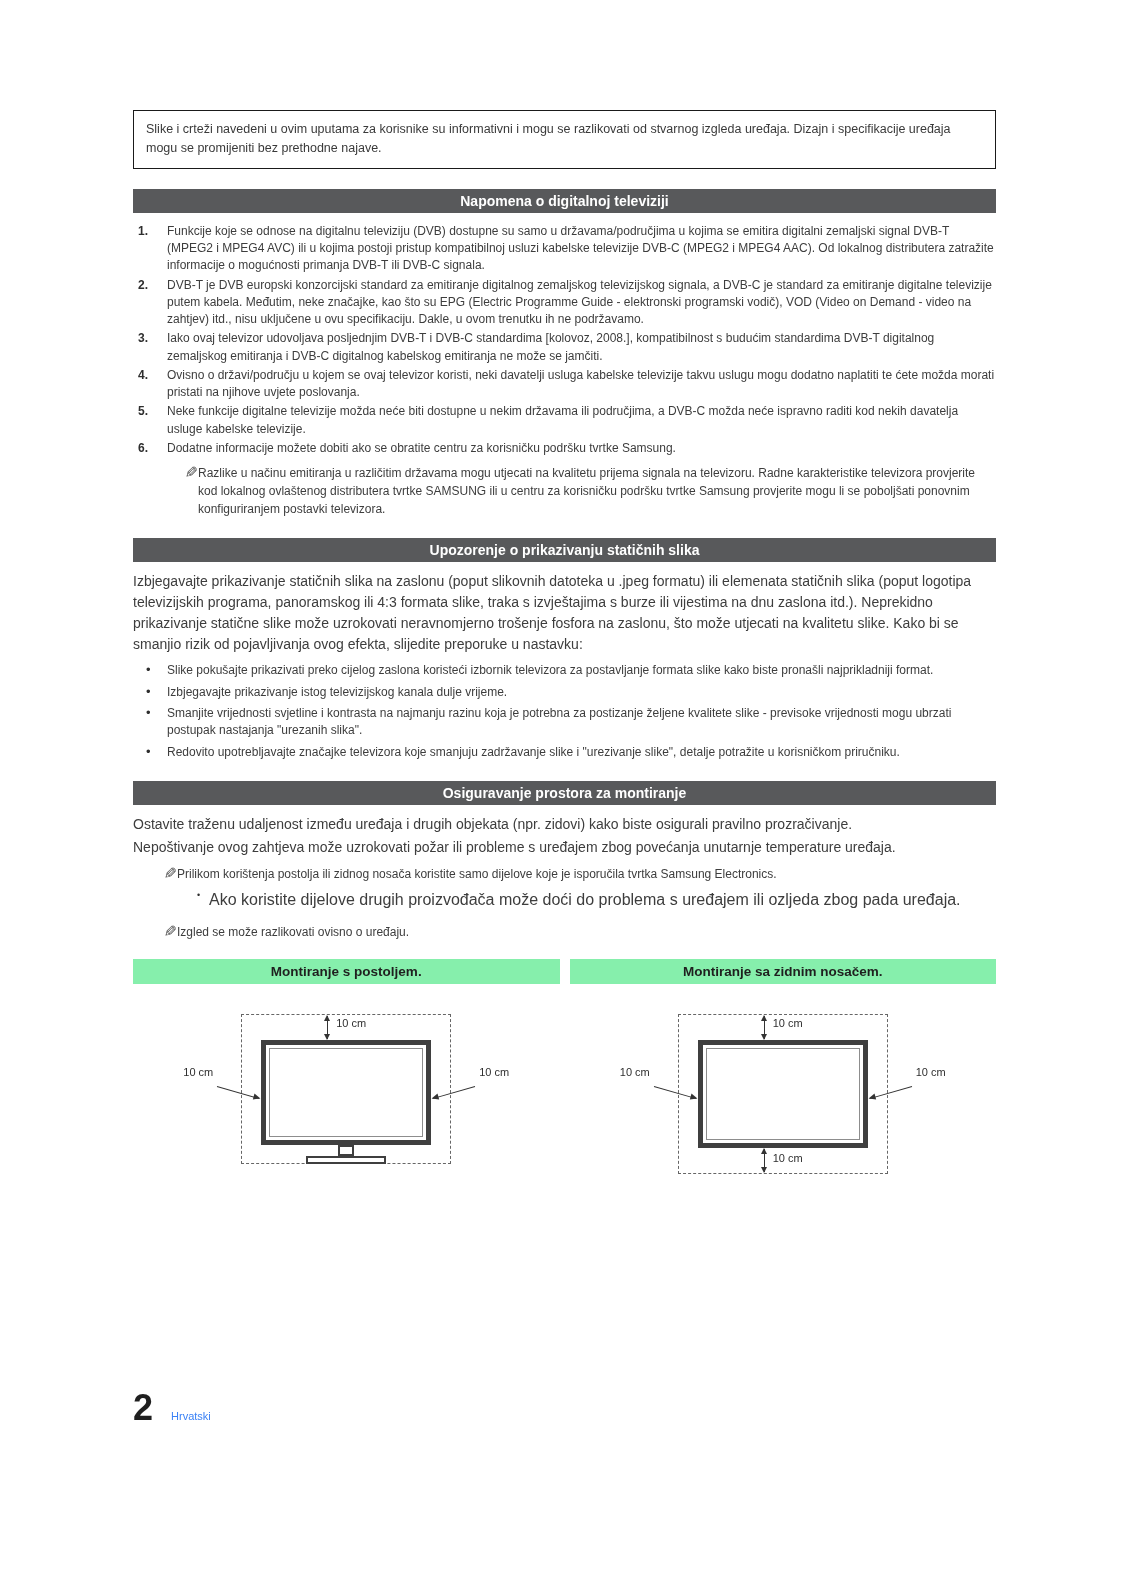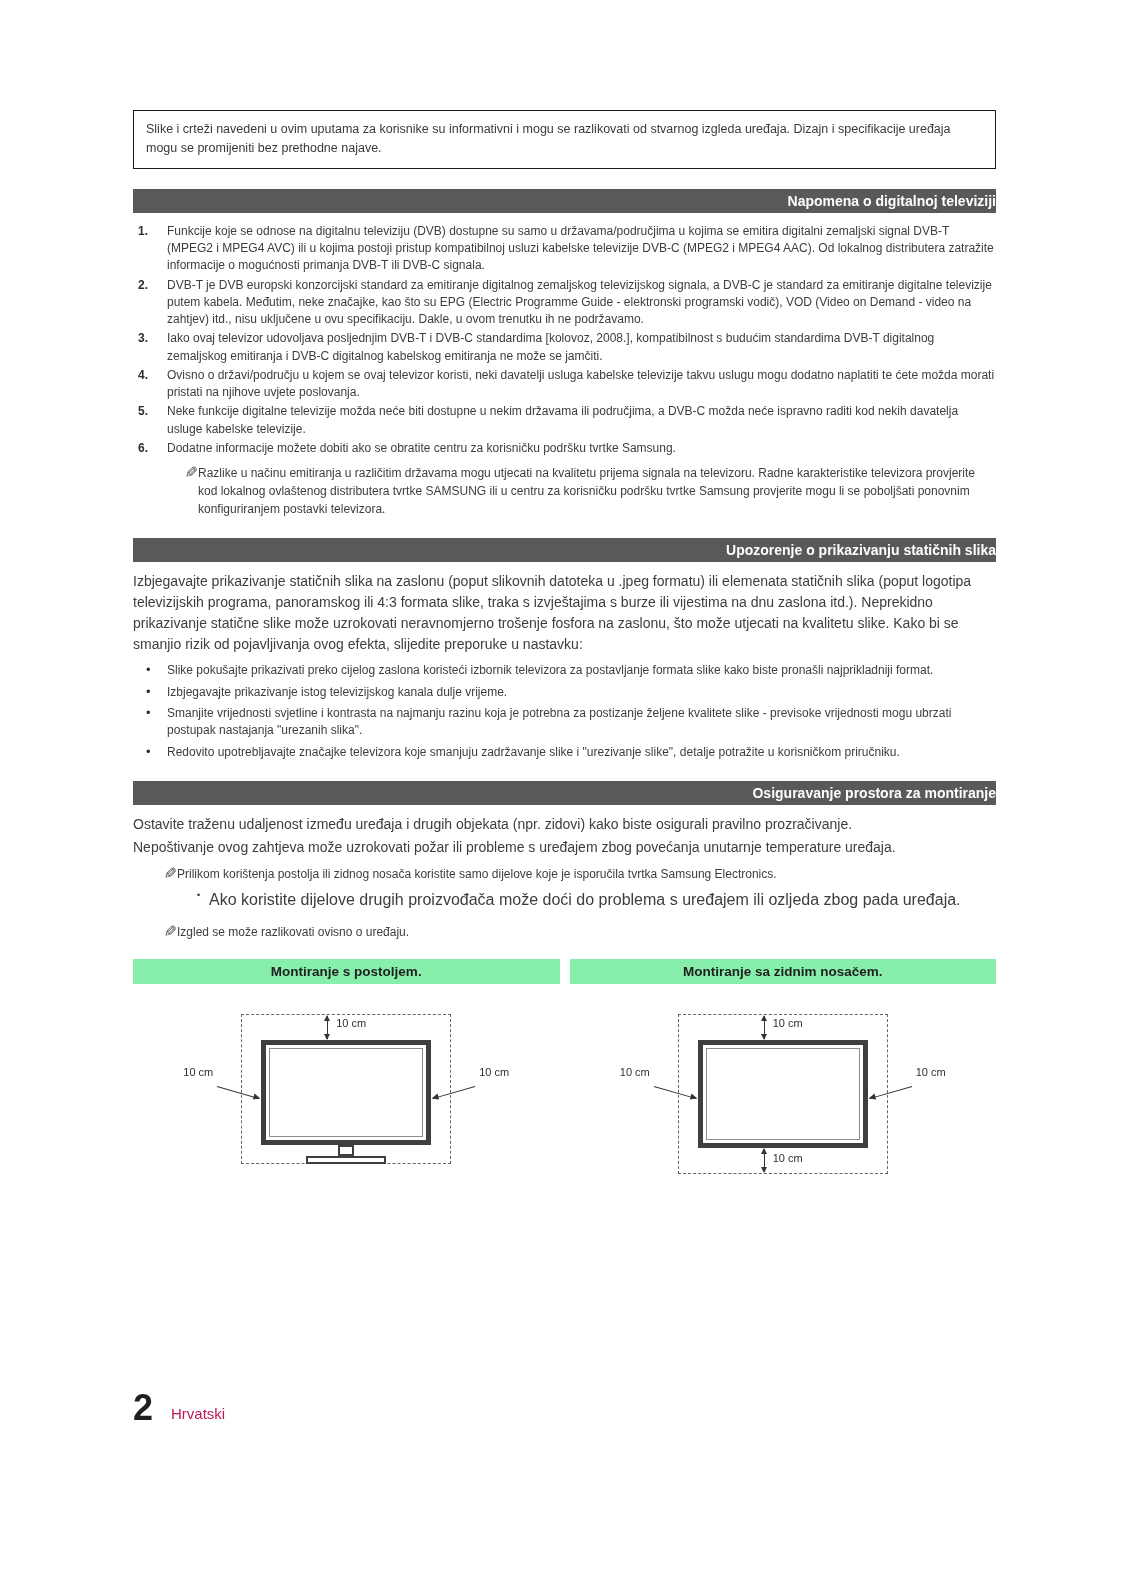--- a/index.html
+++ b/index.html
@@ -26,21 +26,21 @@
     font-size: 12.5px;
     line-height: 1.55;
     color: #3a3a3a;
   }
   .section-header {
     margin-top: 20px;
     background: #58595b;
     color: #ffffff;
     font-weight: bold;
     font-size: 14px;
-    text-align: right;
+    text-align: center;
     padding: 4px 0;
   }
   .num-list { margin-top: 10px; }
   .num-item {
     display: flex;
     font-size: 12px;
     line-height: 1.44;
     margin-bottom: 2px;
   }
   .num-item .num {
@@ -156,21 +156,21 @@
   
   .footer {
     position: absolute;
     left: 133px;
     top: 1392px;
     display: flex;
     align-items: flex-end;
     gap: 18px;
   }
   .page-num { font-size: 36px; font-weight: bold; color: #1f1f1f; line-height: 0.9; }
-  .lang { font-size: 15px; color: #be185d; padding-bottom: 2px; }
+  .lang { font-size: 11px; color: #3b82f6; padding-bottom: 2px; }
 </style>
 </head>
 <body>
 
 <div class="page">
   <div class="content">
 
     <div class="notice-box">
       <span>Slike i crteži navedeni u ovim uputama za korisnike su informativni i mogu se razlikovati od stvarnog izgleda uređaja. Dizajn i specifikacije uređaja mogu se promijeniti bez prethodne najave.</span>
     </div>

